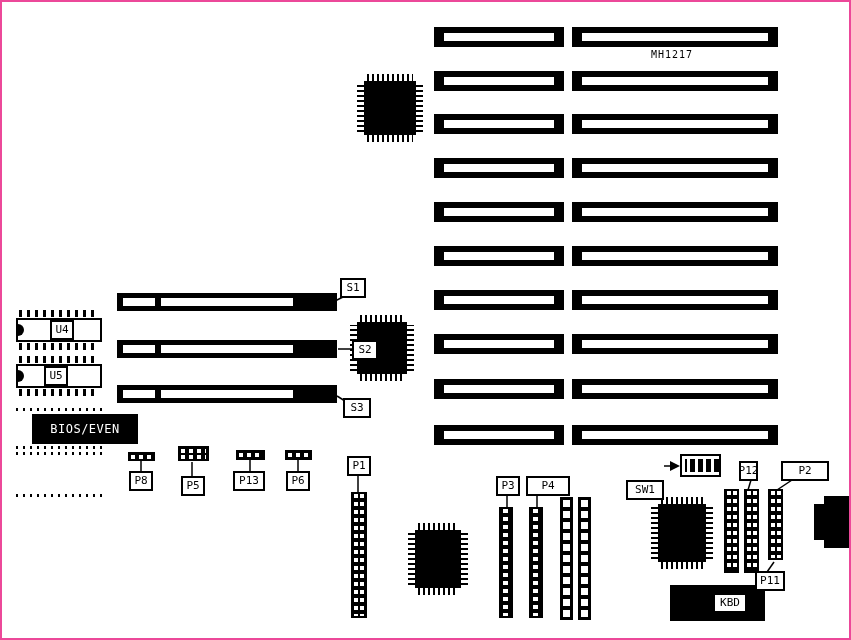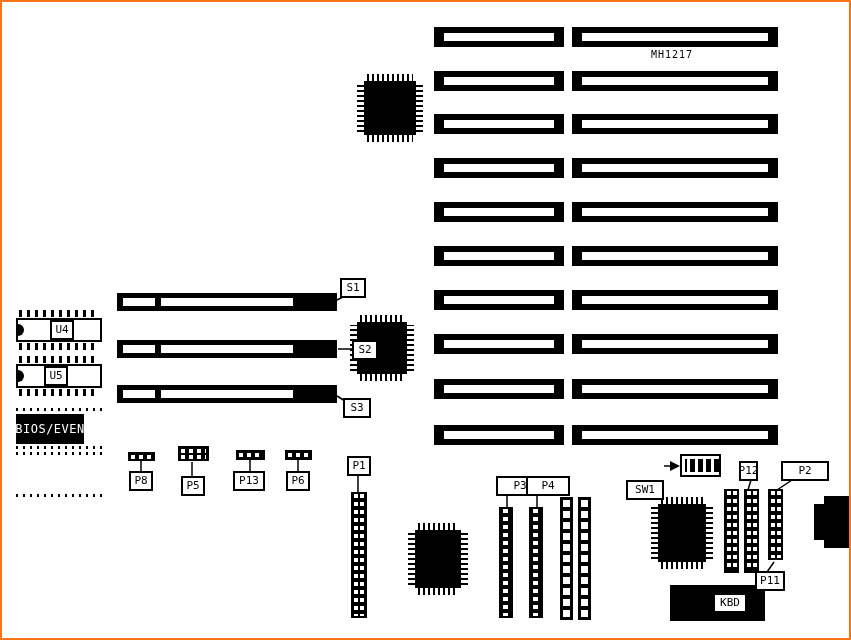--- a/index.html
+++ b/index.html
@@ -1,19 +1,19 @@
 <!DOCTYPE html>
 <html><head>
 <meta charset="utf-8">
 <style>
   * { box-sizing: border-box; margin: 0; padding: 0; }
   html,body { background:#fff; }
   .canvas{
     position:relative; width:851px; height:640px; background:#fff;
-    border:2px solid #f97316; overflow:hidden;
+    border:2px solid #ec4899; overflow:hidden;
     font-family:"DejaVu Sans Mono", monospace;
   }
   i{display:block;}
   
   .rslot{position:absolute;background:#000;}
   .rslot::after{content:"";position:absolute;left:10px;right:10px;top:6px;bottom:6px;background:#fff;}
   .lslot{position:absolute;background:#000;}
   .lslot .sa{position:absolute;top:5px;bottom:5px;background:#fff;}
   
   .chip{position:absolute;background:#000;z-index:2;}
@@ -131,21 +131,21 @@
     </div>
 
   <div class="dip" style="left:14px;top:316px;width:86px;height:24px">
       <i class="notch"></i>
     </div>
   <div class="dip" style="left:14px;top:362px;width:86px;height:24px">
       <i class="notch"></i>
     </div>
 
   <div class="tickrow" style="left:14px;top:406px;width:86px"></div>
-  <div class="bios" style="left:14px;top:412px;width:68px;height:30px">BIOS/EVEN</div>
+  <div class="bios" style="left:30px;top:412px;width:106px;height:30px">BIOS/EVEN</div>
   <div class="tickrow" style="left:14px;top:444px;width:86px"></div>
   <div class="tickrow" style="left:14px;top:450px;width:86px"></div>
   <div class="tickrow" style="left:14px;top:492px;width:86px"></div>
 
   <div class="row1" style="left:126px;top:450px;width:27px;height:9px"></div>
   <div class="row2" style="left:176px;top:444px;width:31px;height:15px"></div>
   <div class="row1" style="left:234px;top:448px;width:29px;height:10px"></div>
   <div class="row1" style="left:283px;top:448px;width:27px;height:10px"></div>
 
   <div class="hdr2" style="left:349px;top:490px;width:16px;height:126px"></div>
@@ -193,21 +193,21 @@
   <div class="lbl" style="left:338px;top:276px;width:26px;height:20px">S1</div>
   <div class="lbl" style="left:350px;top:338px;width:26px;height:20px">S2</div>
   <div class="lbl" style="left:341px;top:396px;width:28px;height:20px">S3</div>
   <div class="lbl" style="left:48px;top:318px;width:24px;height:20px">U4</div>
   <div class="lbl" style="left:42px;top:364px;width:24px;height:20px">U5</div>
   <div class="lbl" style="left:127px;top:469px;width:24px;height:20px">P8</div>
   <div class="lbl" style="left:179px;top:474px;width:24px;height:20px">P5</div>
   <div class="lbl" style="left:231px;top:469px;width:32px;height:20px">P13</div>
   <div class="lbl" style="left:284px;top:469px;width:24px;height:20px">P6</div>
   <div class="lbl" style="left:345px;top:454px;width:24px;height:20px">P1</div>
-  <div class="lbl" style="left:494px;top:474px;width:48px;height:20px">P3</div>
+  <div class="lbl" style="left:494px;top:474px;width:24px;height:20px">P3</div>
   <div class="lbl" style="left:524px;top:474px;width:44px;height:20px">P4</div>
   <div class="lbl" style="left:624px;top:478px;width:38px;height:20px">SW1</div>
   <div class="lbl" style="left:737px;top:459px;width:19px;height:20px">P12</div>
   <div class="lbl" style="left:779px;top:459px;width:48px;height:20px">P2</div>
   <div class="lbl" style="left:753px;top:569px;width:30px;height:20px">P11</div>
   <div class="lbl" style="left:711px;top:591px;width:34px;height:20px">KBD</div>
 
 </div>
 
 </body></html>

